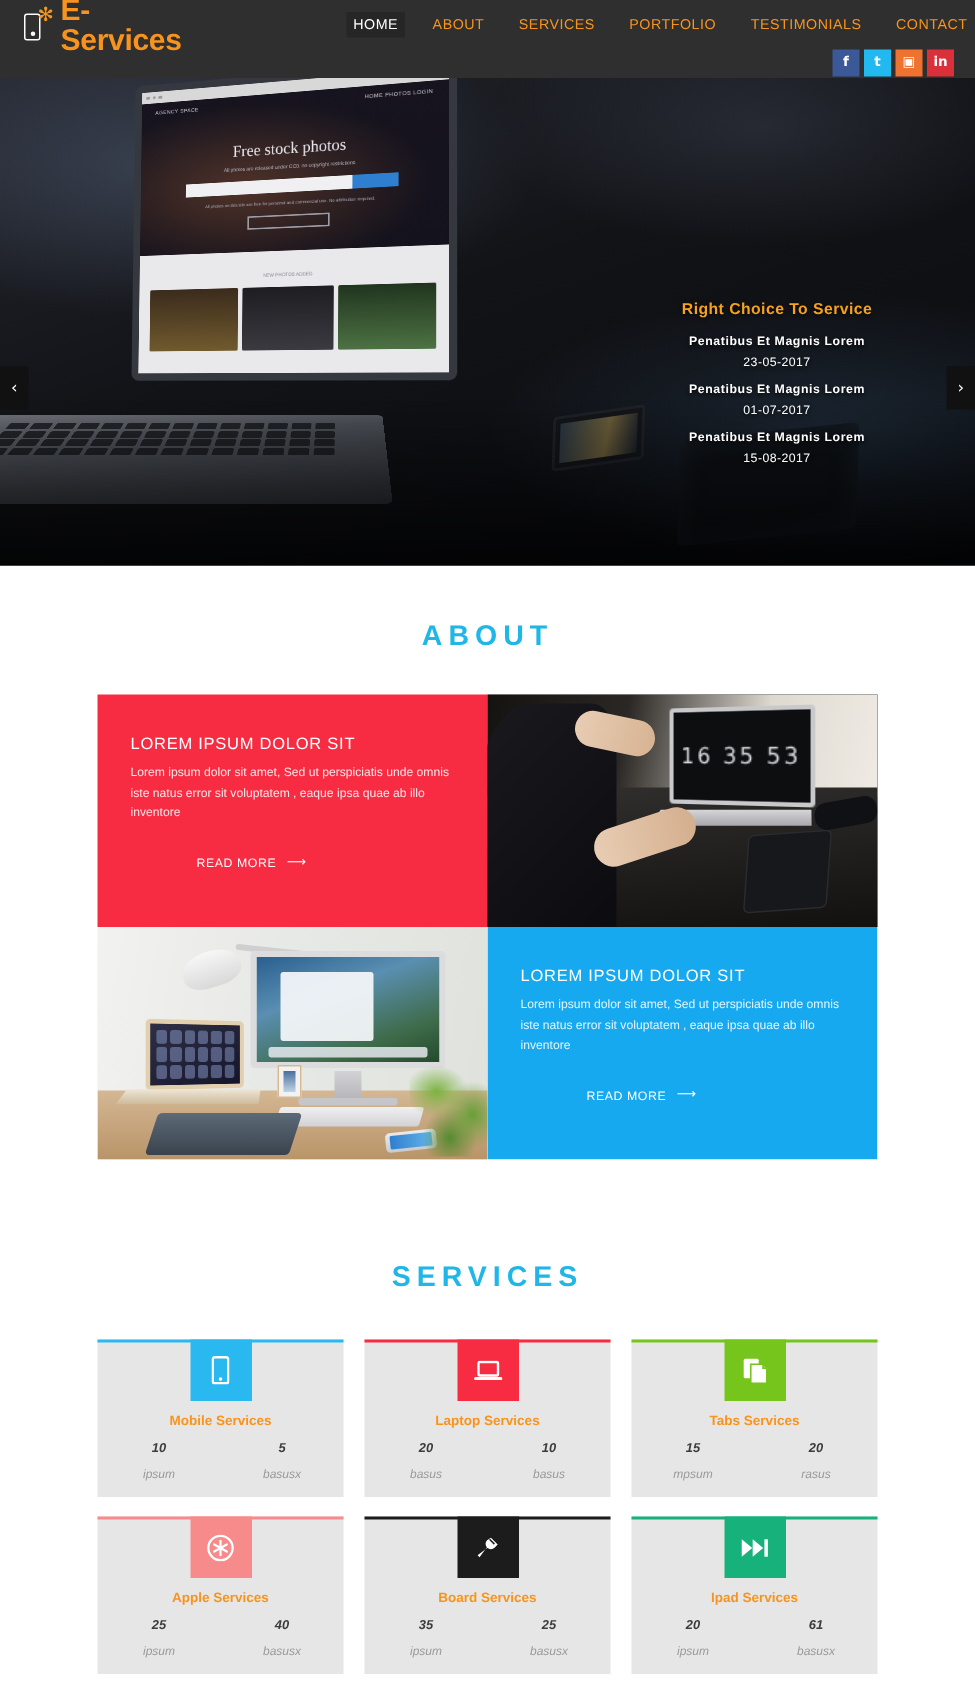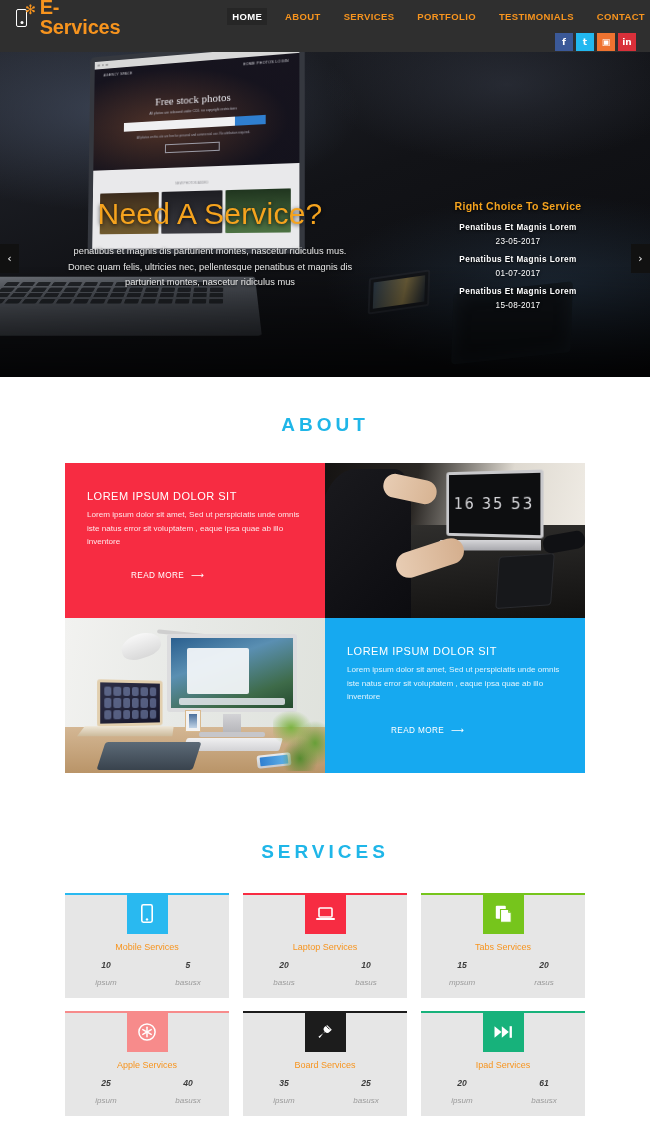--- a/index.html
+++ b/index.html
@@ -77,21 +77,21 @@
     line-height: 1;
   }
   .nav {
     display: flex;
     align-items: center;
     gap: 13px;
     margin-left: 96px;
   }
   .nav-item {
     font-size: 9.5px;
-    font-weight: bold;
+    font-weight: normal;
     letter-spacing: 0.35px;
     color: #f7941e;
     text-decoration: none;
     padding: 3px 5px;
     cursor: pointer;
     white-space: nowrap;
   }
   .nav-item.active {
     color: #ffffff;
     background: #262626;
@@ -560,20 +560,21 @@
     color: #ffffff;
     font-size: 17px;
     font-family: "DejaVu Sans", sans-serif;
   }
   .svc-name {
     margin-top: 7px;
     color: #f7941e;
     font-size: 9px;
     line-height: 13px;
     padding: 0 8px;
+    font-weight: bold;
   }
   .svc-stats {
     position: absolute;
     left: 0; right: 0; bottom: 11px;
     display: flex;
   }
   .svc-stat { flex: 1; font-style: italic; }
   .svc-num {
     color: #3c3c3c;
     font-size: 8.6px;
@@ -706,24 +707,20 @@
         <i></i>
         <i></i>
         <i></i>
         <i></i>
     </div>
   </div>
   <div class="phone-obj"></div>
   <div class="tablet-obj"></div>
   <div class="desk-shade"></div>
 
-  <div class="hero-caption">
-    <div class="hero-title">Need A Service?</div>
-    <div class="hero-desc">penatibus et magnis dis parturient montes, nascetur ridiculus mus. Donec quam felis, ultricies nec, pellentesque penatibus et magnis dis parturient montes, nascetur ridiculus mus</div>
-  </div>
 
   <div class="hero-side">
     <div class="hs-title">Right Choice To Service</div>
     <div class="hs-item">
       <div class="hs-label">Penatibus Et Magnis Lorem</div>
       <div class="hs-date">23-05-2017</div>
     </div>
     <div class="hs-item">
       <div class="hs-label">Penatibus Et Magnis Lorem</div>
       <div class="hs-date">01-07-2017</div>

